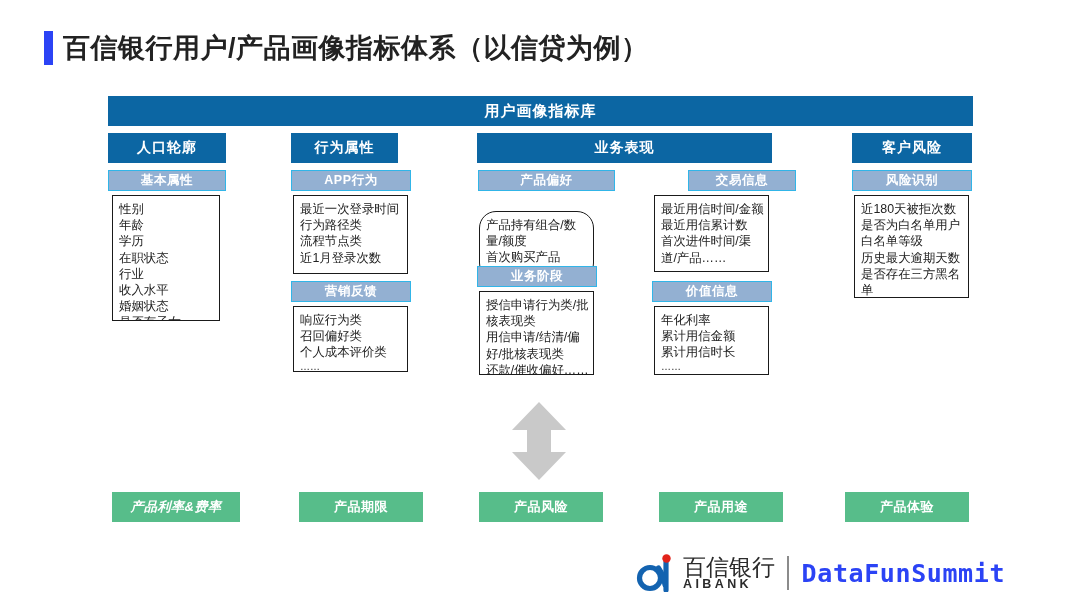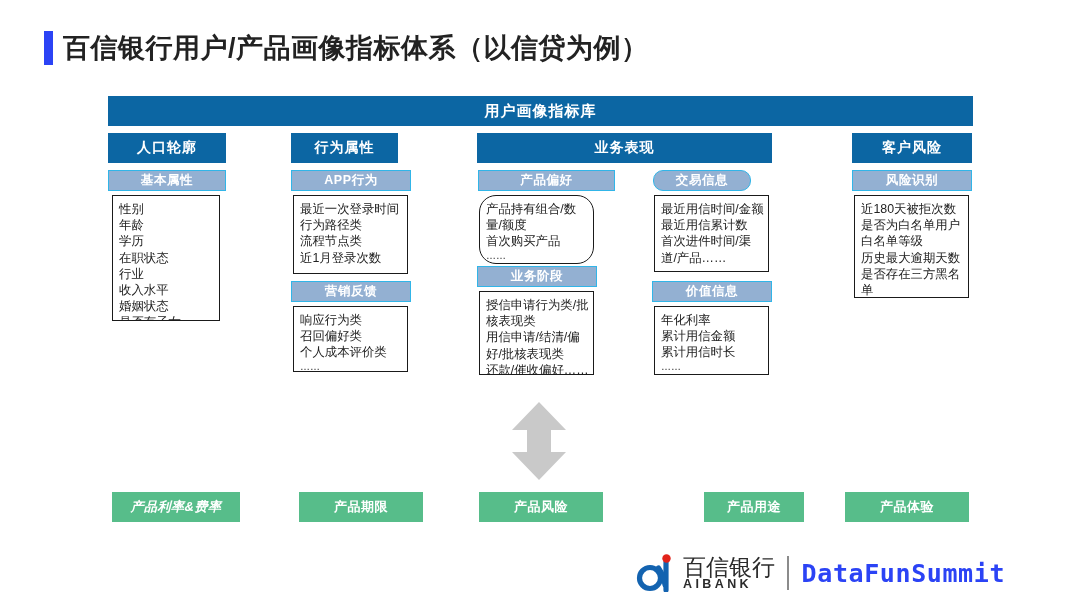--- a/index.html
+++ b/index.html
@@ -212,34 +212,34 @@
   <div class="list-box" style="left:293px; top:306px; width:115px; height:66px;">
     <div>响应行为类</div>
     <div>召回偏好类</div>
     <div>个人成本评价类</div>
     <div class="ell" style="font-size:10px;line-height:11px;">……</div>
   </div>
 
   <div class="col-head" style="left:477px; top:133px; width:295px;">业务表现</div>
 
   <div class="sub-head" style="left:478px; top:170px; width:137px;">产品偏好</div>
-  <div class="list-box" style="left:479px; top:195px; width:115px; height:69px;border-radius:17px;">
+  <div class="list-box" style="left:479px; top:211px; width:115px; height:69px;border-radius:17px;">
     <div>产品持有组合/数量/额度</div>
     <div>首次购买产品</div>
     <div class="ell" style="font-size:10px;line-height:11px;">……</div>
   </div>
 
   <div class="sub-head" style="left:477px; top:266px; width:120px;">业务阶段</div>
   <div class="list-box" style="left:479px; top:291px; width:115px; height:84px;">
     <div>授信申请行为类/批核表现类</div>
     <div>用信申请/结清/偏好/批核表现类</div>
     <div>还款/催收偏好……</div>
   </div>
 
-  <div class="sub-head" style="left:653px; top:170px; width:98px;border-radius:10px;">交易信息</div>
+  <div class="sub-head" style="left:688px; top:170px; width:108px;">交易信息</div>
   <div class="list-box" style="left:654px; top:195px; width:115px; height:77px;">
     <div>最近用信时间/金额</div>
     <div>最近用信累计数</div>
     <div>首次进件时间/渠道/产品……</div>
   </div>
 
   <div class="sub-head" style="left:652px; top:281px; width:120px;">价值信息</div>
   <div class="list-box" style="left:654px; top:306px; width:115px; height:69px;">
     <div>年化利率</div>
     <div>累计用信金额</div>
@@ -260,21 +260,21 @@
 
   <div class="arrow">
     <svg width="62" height="82" viewBox="0 0 62 82" xmlns="http://www.w3.org/2000/svg" aria-hidden="true">
       <polygon points="31,2 58,30 43,30 43,52 58,52 31,80 4,52 19,52 19,30 4,30" fill="#c9c9c9"></polygon>
     </svg>
   </div>
 
   <div class="green-box" style="left:112px; top:492px; width:128px;font-style:italic;">产品利率&amp;费率</div>
   <div class="green-box" style="left:299px; top:492px; width:124px;">产品期限</div>
   <div class="green-box" style="left:479px; top:492px; width:124px;">产品风险</div>
-  <div class="green-box" style="left:659px; top:492px; width:100px;margin-left:45px;">产品用途</div>
+  <div class="green-box" style="left:659px; top:492px; width:124px;">产品用途</div>
   <div class="green-box" style="left:845px; top:492px; width:124px;">产品体验</div>
 
 </div>
 
 <div class="footer">
 
   <div class="logo-mark">
     <svg width="40" height="38" viewBox="0 0 40 38" xmlns="http://www.w3.org/2000/svg" aria-hidden="true">
       <circle cx="14" cy="24" r="10.5" fill="none" stroke="#1363b0" stroke-width="5.2"></circle>
       <path d="M30 8 L30 36" stroke="#1363b0" stroke-width="5.2" stroke-linecap="round"></path>

